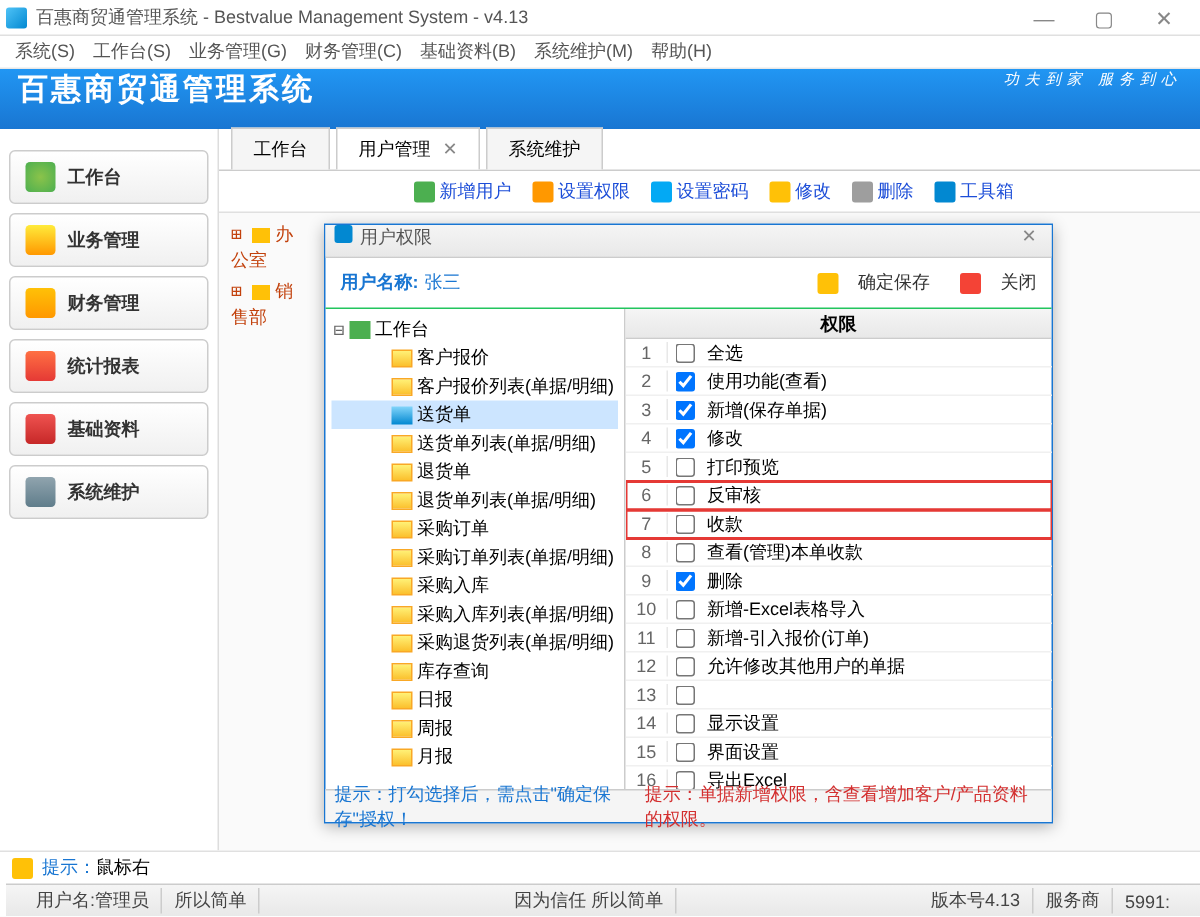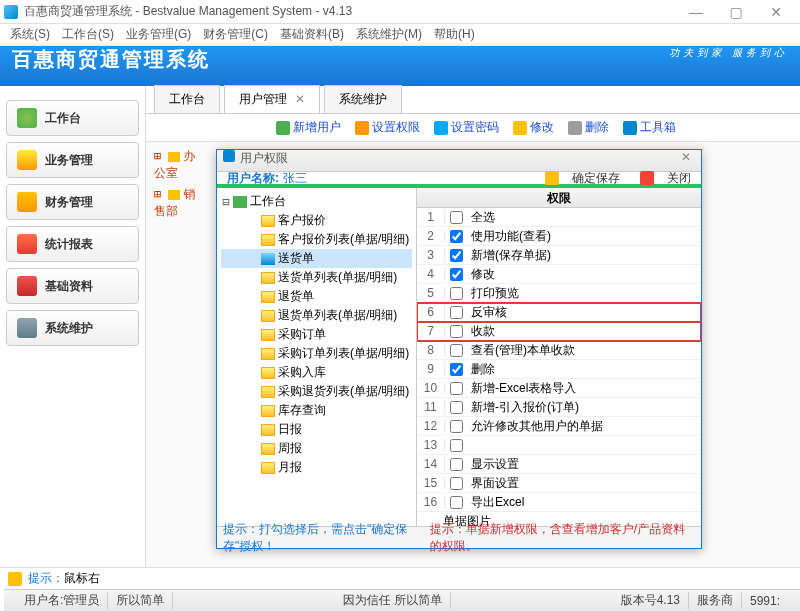--- a/index.html
+++ b/index.html
@@ -32,21 +32,21 @@
 .toolbar .tbtn{display:flex;align-items:center;margin-right:14px;color:#1d4ed8}
 .toolbar .ti{width:14px;height:14px;margin-right:3px;border-radius:2px}
 .ti-add{background:#4caf50}.ti-set{background:#ff9800}.ti-pwd{background:#03a9f4}.ti-edit{background:#ffc107}.ti-del{background:#9e9e9e}.ti-tool{background:#0288d1}
 .treepane{position:absolute;left:0;top:56px;width:60px;padding:4px}
 .treepane .node{padding:2px 4px;color:#c2410c}
 .treepane .fico{display:inline-block;width:12px;height:10px;background:#ffc107;margin-right:3px;vertical-align:middle}
 .dialog{position:absolute;left:216px;top:149px;width:486px;height:400px;background:#fff;border:1px solid #1976d2;box-shadow:0 2px 10px rgba(0,0,0,.3);display:flex;flex-direction:column}
 .dlg-title{height:22px;background:linear-gradient(#f5f5f5,#e8e8e8);border-bottom:1px solid #ccc;display:flex;align-items:flex-start;padding:0 6px;color:#555}
 .dlg-title .dti{width:12px;height:12px;background:#0288d1;margin-right:5px;border-radius:2px}
 .dlg-title .dx{margin-left:auto;color:#888;padding:0 4px}
-.dlg-head{height:16px;display:flex;align-items:center;padding:0 10px;border-bottom:4px solid #22c55e}
+.dlg-head{height:34px;display:flex;align-items:center;padding:0 10px;border-bottom:1px solid #22c55e}
 .dlg-head .uname{color:#1976d2;font-weight:bold}
 .dlg-head .uval{color:#1976d2;margin-left:4px}
 .dlg-head .act{margin-left:auto;display:flex;align-items:center}
 .dlg-head .act span{margin-left:10px;color:#333;display:flex;align-items:center}
 .dlg-head .aico{width:14px;height:14px;margin-right:3px;border-radius:2px}
 .ai-lock{background:#ffc107}.ai-close{background:#f44336}
 .dlg-body{flex:1;display:flex;overflow:hidden}
 .dlg-tree{width:200px;border-right:1px solid #ccc;overflow-y:auto;padding:4px;font-size:12px}
 .dlg-tree .tn{padding:1px 0;white-space:nowrap;display:flex;align-items:center}
 .dlg-tree .tn .tg{width:10px;text-align:center;color:#666;font-family:monospace;margin-right:2px}
@@ -238,20 +238,25 @@
           <span>采购订单列表(单据/明细)</span>
         </div>
         <div class="tn ind2">
           <span class="tg"></span>
           <span class="nico nico-doc"></span>
           <span>采购入库</span>
         </div>
         <div class="tn ind2">
           <span class="tg"></span>
           <span class="nico nico-doc"></span>
+          <span>采购入库列表(单据/明细)</span>
+        </div>
+        <div class="tn ind2">
+          <span class="tg"></span>
+          <span class="nico nico-doc"></span>
           <span>采购退货列表(单据/明细)</span>
         </div>
         <div class="tn ind2">
           <span class="tg"></span>
           <span class="nico nico-doc"></span>
           <span>库存查询</span>
         </div>
         <div class="tn ind2">
           <span class="tg"></span>
           <span class="nico nico-doc"></span>

